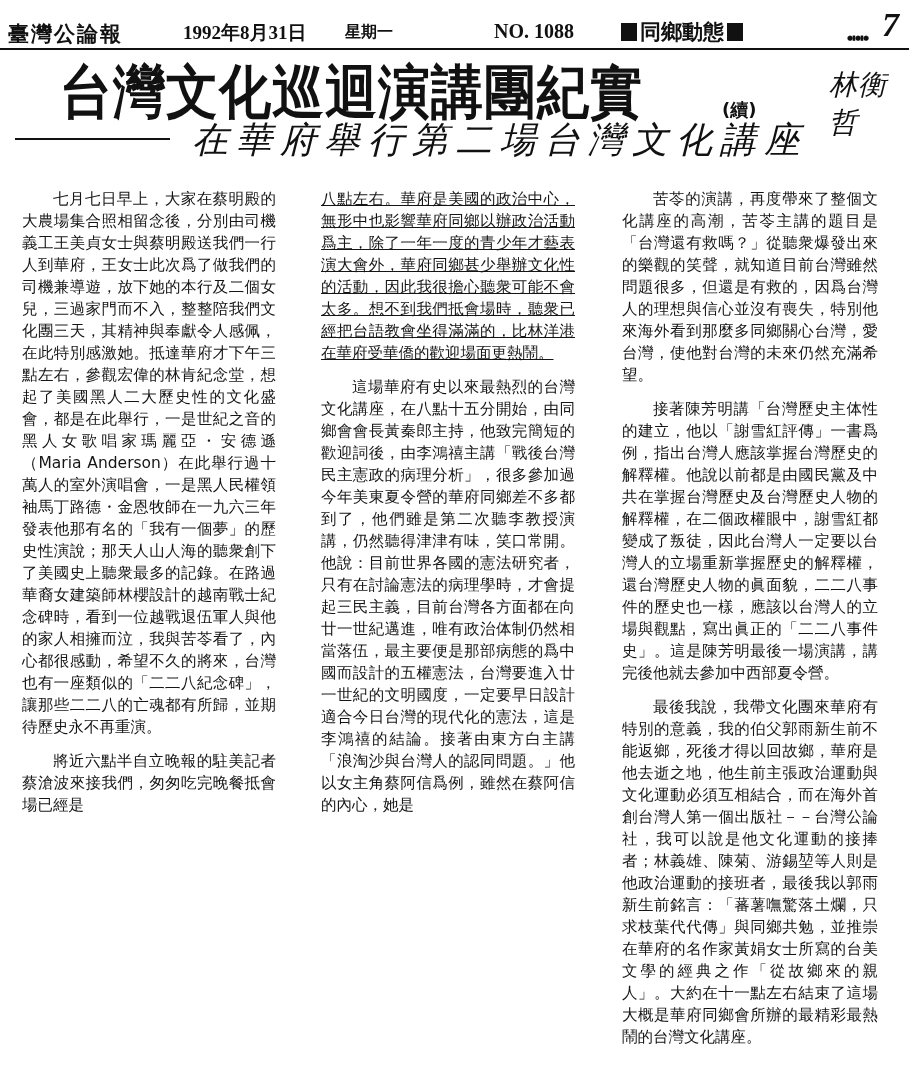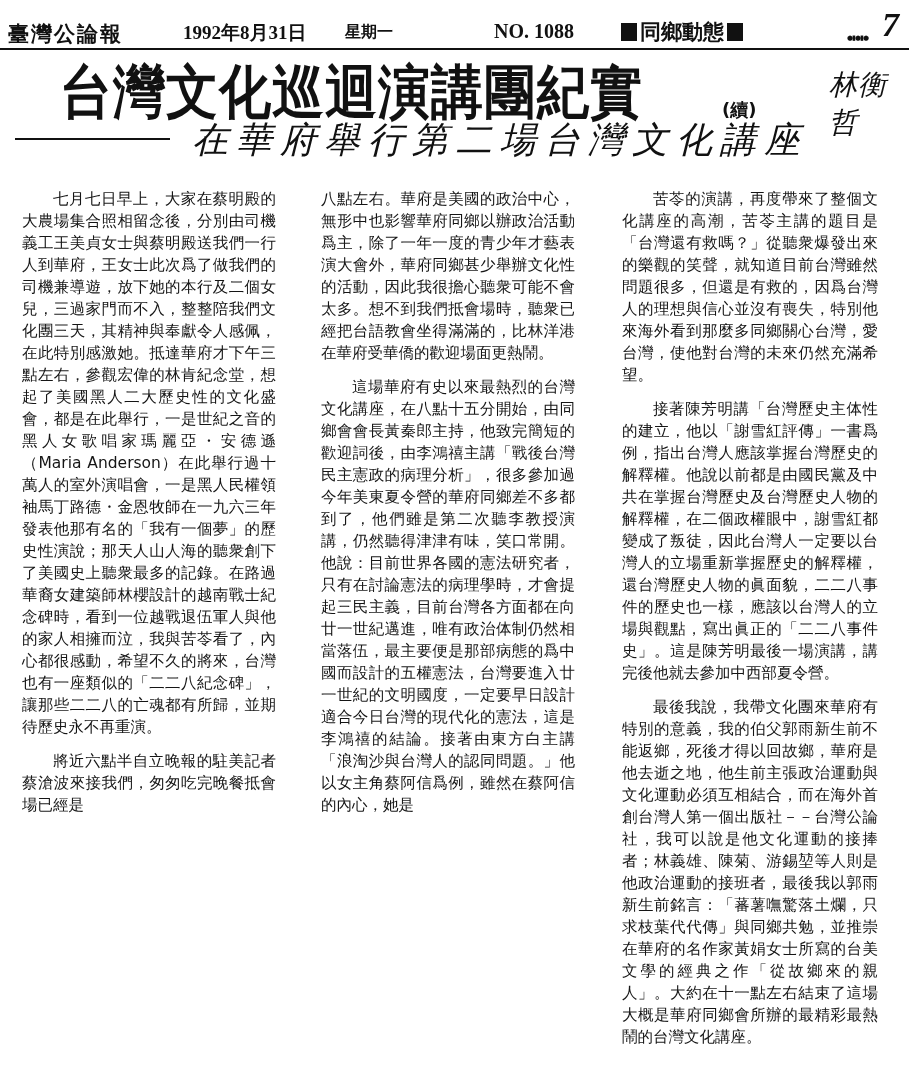--- a/index.html
+++ b/index.html
@@ -137,20 +137,21 @@
     line-height: 22px;
     text-align: justify;
     color: #151515;
   }
   .column p {
     margin: 12px;
     text-indent: 2em;
   }
   .column p.no-indent {
     text-indent: 0;
+    text-decoration: underline;
   }
   .col1 { left: 10px; width: 278px; }
   .col2 { left: 309px; width: 278px; }
   .col3 { left: 610px; width: 280px; }
 </style>
 </head>
 <body>
 
 <div class="masthead">
   <span class="mh-paper">臺灣公論報</span>

